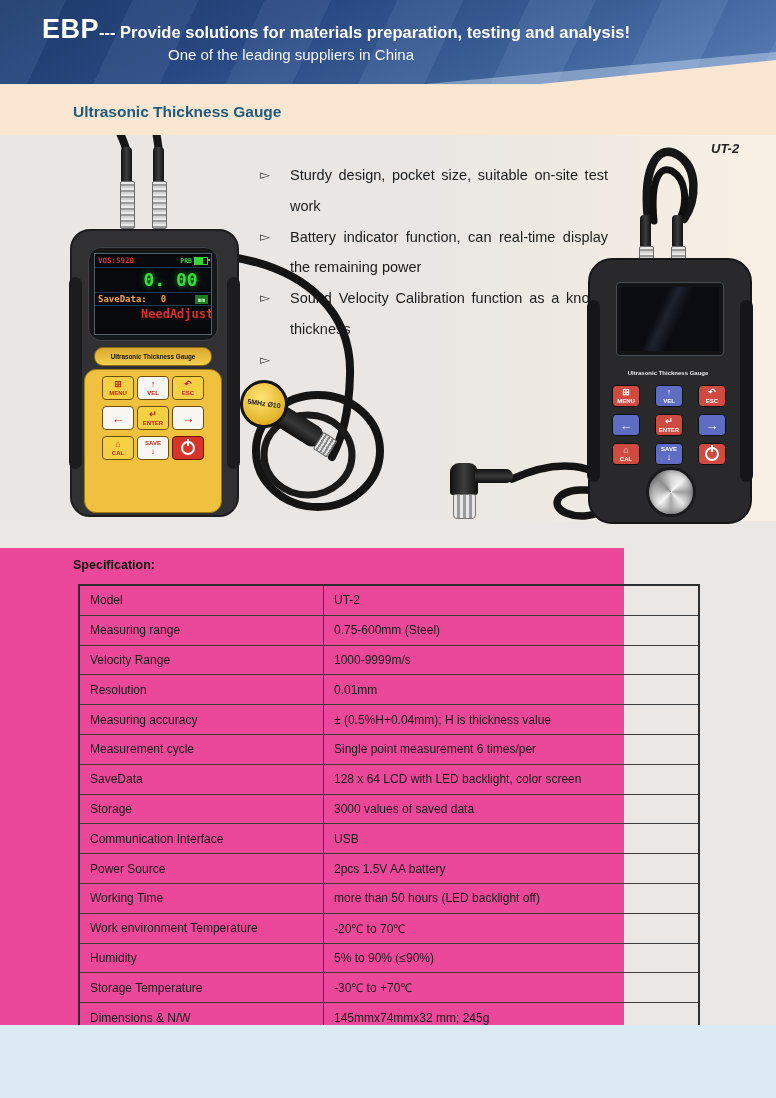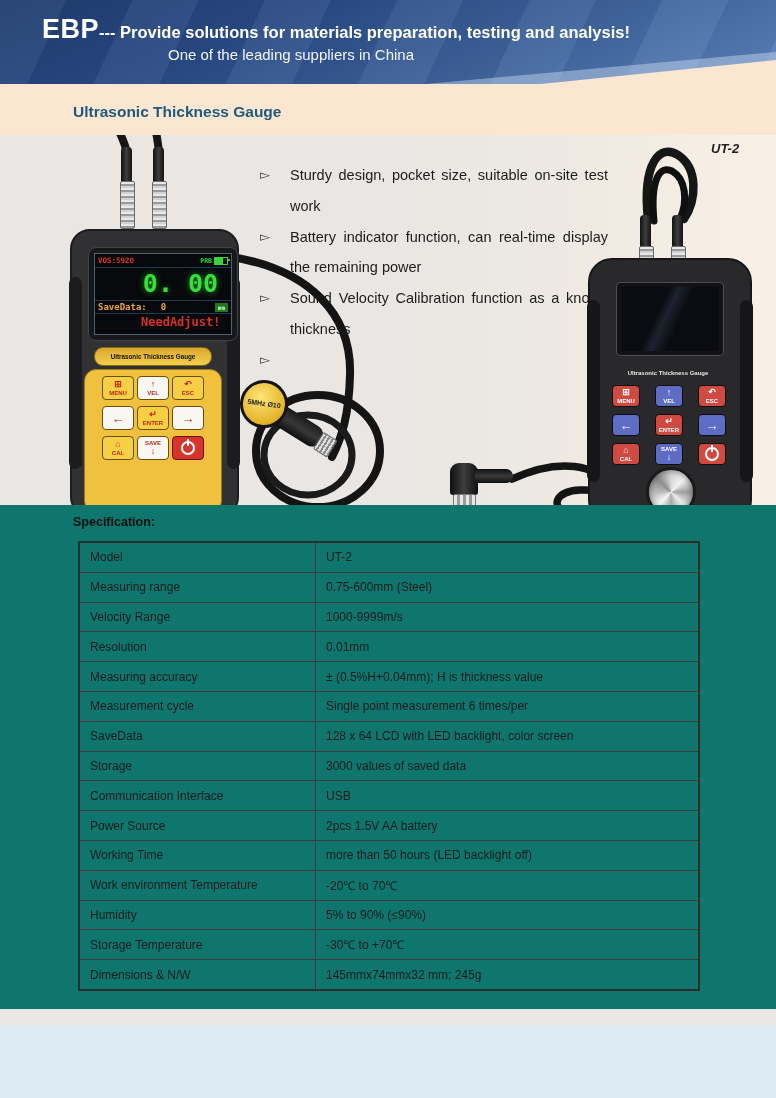--- a/index.html
+++ b/index.html
@@ -45,28 +45,28 @@
   .karr .ki{font-size:13px;}
   .flip{flex-direction:column-reverse;}
   .pwr{width:10px;height:10px;border:2px solid currentColor;border-radius:50%;position:relative;}
   .pwr::after{content:"";position:absolute;left:50%;top:-4px;width:2px;height:7px;background:currentColor;transform:translateX(-50%);}
 
   
   .devL{position:absolute;left:70px;top:6px;width:165px;height:380px;}
   .devL .body{position:absolute;left:0;top:88px;width:165px;height:284px;background:#313134;border:2px solid #1d1d1f;border-radius:20px;}
   .devL .body::before,.devL .body::after{content:"";position:absolute;top:46px;bottom:46px;width:13px;background:#1c1c1e;border-radius:10px;}
   .devL .body::before{left:-3px}.devL .body::after{right:-3px}
-  .bezel{position:absolute;left:18px;top:106px;width:128px;height:92px;background:#17181a;border-radius:8px;border:1px solid #404348;padding-left:20px;}
+  .bezel{position:absolute;left:18px;top:106px;width:128px;height:92px;background:#17181a;border-radius:13px;border:1px solid #404348;}
   .screen{position:absolute;left:5px;top:5px;right:5px;bottom:5px;background:#07090c;border:1px solid #51606e;
     font-family:"DejaVu Sans Mono",monospace;overflow:hidden;}
   .sc-top{display:flex;justify-content:space-between;align-items:center;color:#e0392e;font-size:7.5px;font-weight:bold;padding:2px 3px;border-bottom:1px solid #1d3a55;}
   .sc-top .pr{color:#38d23a;display:flex;align-items:center;gap:2px;font-size:6.5px;}
   .batt{width:12px;height:6px;border:1px solid #38d23a;position:relative;background:linear-gradient(90deg,#38d23a 0 70%,transparent 70%);}
   .batt::after{content:"";position:absolute;right:-3px;top:1px;width:2px;height:2px;background:#38d23a;}
-  .sc-read{color:#35e03a;font-size:25px;font-weight:bold;text-align:center;padding:1px 0 2px;text-shadow:0 0 6px rgba(60,255,60,.55);margin-left:35px;}
+  .sc-read{color:#35e03a;font-size:18px;font-weight:bold;text-align:center;padding:1px 0 2px;text-shadow:0 0 6px rgba(60,255,60,.55);margin-left:35px;}
   .sc-save{display:flex;align-items:center;gap:14px;color:#f2a63c;font-size:9px;font-weight:bold;padding:1px 3px;border-top:1px solid #1d3a55;border-bottom:1px solid #1d3a55;}
   .sc-save .unit{margin-left:auto;background:#1f7a1f;color:#c8ffc8;font-size:6px;padding:1px 3px;}
   .sc-warn{color:#d83226;font-size:12px;font-weight:bold;padding:1px 3px;margin-left:43px;}
   .bandlbl{position:absolute;left:24px;top:206px;width:116px;height:17px;border-radius:9px;border:1px solid #8a6a14;
     background:linear-gradient(180deg,#d9a82c,#f4cf4e);display:flex;align-items:center;justify-content:center;}
   .bandlbl span{font-size:6.3px;font-weight:bold;color:#111;}
   .panelY{position:absolute;left:14px;top:228px;width:136px;height:142px;background:#efc13e;border-radius:12px;border:1px solid #9a7a16;}
   .keypadL{position:absolute;left:17px;top:6px;display:grid;grid-template-columns:repeat(3,32px);grid-auto-rows:24px;gap:6px 3px;}
   .ky{background:#f6d044;border:1px solid #6b4d0c;color:#c2251a;}
   .kw{background:#f8f7f2;border:1px solid #6b4d0c;color:#c2251a;}
@@ -95,25 +95,25 @@
   .kb{background:#5f6cc4;border:1px solid #0e0e0e;color:#fff;}
   .devR .disc{left:58px;top:297px;width:44px;height:44px;}
 
   
   .probe2{position:absolute;left:448px;top:322px;}
   .p2body{position:absolute;left:2px;top:6px;width:28px;height:32px;background:linear-gradient(90deg,#101010,#3e3e3e,#101010);border-radius:9px 9px 3px 3px;}
   .p2barrel{position:absolute;left:27px;top:12px;width:38px;height:14px;background:linear-gradient(180deg,#0f0f0f,#3a3a3a,#0f0f0f);border-radius:3px 7px 7px 3px;}
   .p2tip{position:absolute;left:5px;top:37px;width:21px;height:23px;background:repeating-linear-gradient(90deg,#e7e7e7 0 3px,#9a9a9a 3px 6px);border:1px solid #777;border-radius:2px 2px 4px 4px;}
 
   
-  .specsec{position:absolute;top:505px;left:0;width:776px;height:504px;background:#0f766e;}
+  .specsec{position:absolute;top:548px;left:0;width:624px;height:504px;background:#ec4899;}
   .spechead{position:absolute;left:73px;top:10px;font-size:12.5px;font-weight:bold;color:#101010;}
   .spectable{position:absolute;left:78px;top:36px;width:622px;border-collapse:collapse;table-layout:fixed;
     border:2px solid #2e2e2e;font-size:12px;color:#1b1b1b;}
-  .spectable td{border:1.3px solid #3c3c3c;height:28.8px;padding:0 8px 0 10px;}
+  .spectable td{border:1.3px solid #3c3c3c;height:28.8px;padding:0 16px 0 10px;}
   .spectable td.c0{width:217px;}
 
   
   .footer{position:absolute;top:1025px;left:0;width:776px;height:73px;background:#dceaf3;}
 </style>
 </head>
 <body>
 
 <div class="page">
 

